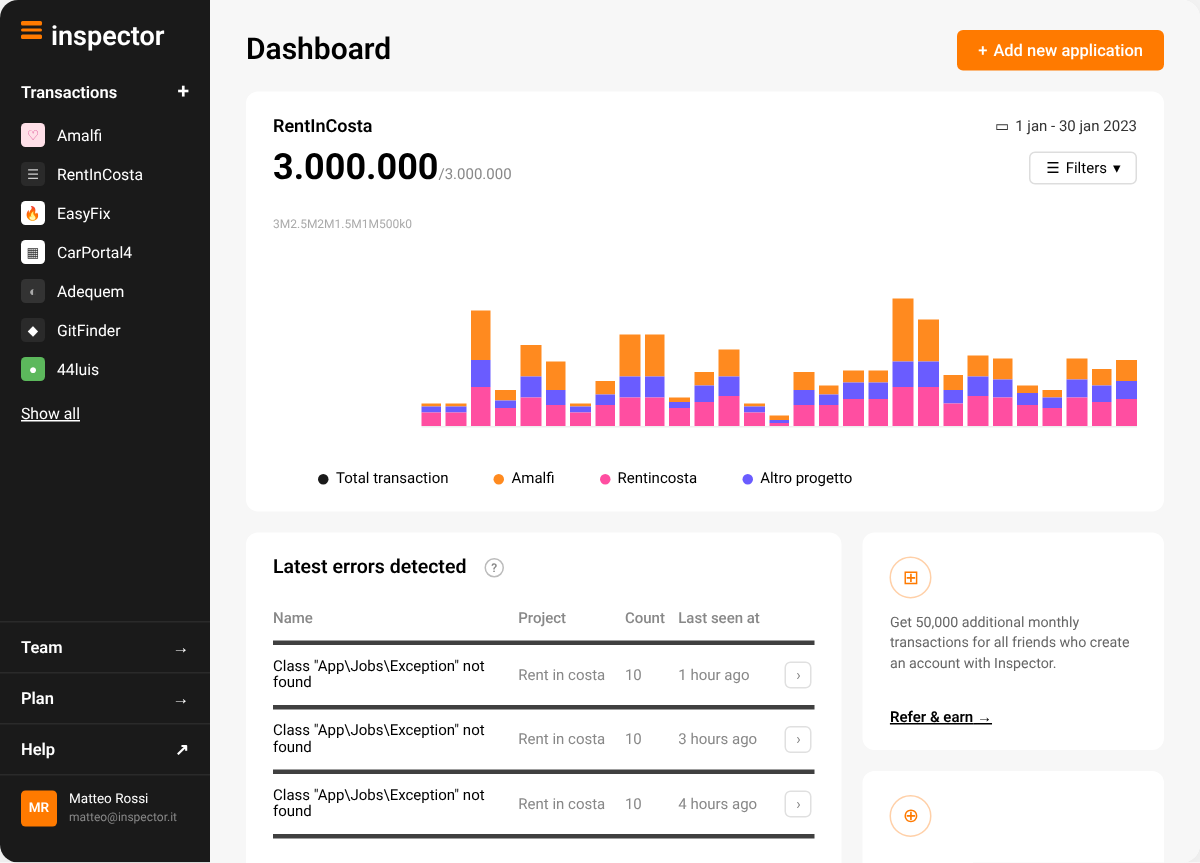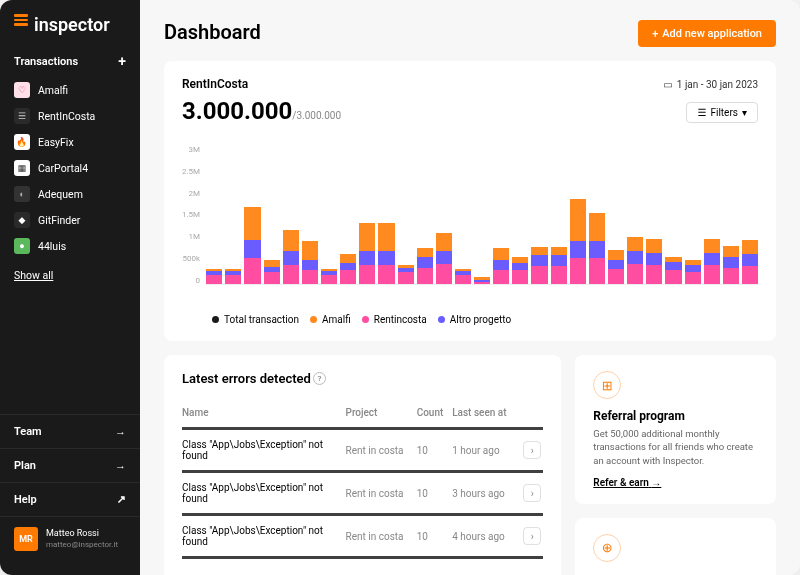--- a/index.html
+++ b/index.html
@@ -28,41 +28,41 @@
 .btn-primary{background:#ff7a00;color:#fff;border:none;padding:7px 14px;border-radius:4px;font-size:11px;font-weight:500;cursor:pointer;display:flex;align-items:center;gap:4px}
 .card{background:#fff;border-radius:8px;padding:16px 18px;margin-bottom:14px}
 .tx-head{display:flex;justify-content:space-between;align-items:center;font-size:11px}
 .tx-title{font-weight:600;font-size:12px}
 .daterange{display:flex;align-items:center;gap:4px;color:#333;font-size:10px}
 .filters{margin-top:8px;float:right;display:flex;align-items:center;gap:4px;border:1px solid #ddd;padding:4px 10px;border-radius:4px;font-size:10px;cursor:pointer}
 .metric{font-size:24px;font-weight:700;margin-top:6px}
 .metric-sub{font-size:10px;color:#888;font-weight:400}
 .chart{margin-top:20px;clear:both}
 .chart-body{display:flex;height:155px}
-.yaxis{display:flex;flex-direction:column;justify-content:space-between;font-size:8px;color:#aaa;text-align:right;padding-right:6px;height:140px}
+.yaxis{display:flex;flex-direction:row;justify-content:space-between;font-size:8px;color:#aaa;text-align:right;padding-right:6px;height:140px}
 .bars{flex:1;display:flex;align-items:flex-end;gap:3px;height:140px;border-bottom:1px solid #eee}
 .bar{flex:1;display:flex;flex-direction:column-reverse;min-width:0}
 .seg{width:100%}
 .xaxis{display:flex;font-size:8px;color:#aaa;padding-left:30px;margin-top:4px;justify-content:space-between}
-.legend{display:flex;gap:11px;margin-top:14px;font-size:10px;align-items:center;padding-left:30px}
+.legend{display:flex;gap:30px;margin-top:14px;font-size:10px;align-items:center;padding-left:30px}
 .legend-item{display:flex;align-items:center;gap:5px}
 .dot{width:7px;height:7px;border-radius:50%}
 .grid2{display:flex;gap:14px}
 .panel{background:#fff;border-radius:8px;padding:16px 18px}
-.panel-title{font-size:13px;font-weight:600;margin-bottom:12px;display:flex;align-items:center;gap:2px}
+.panel-title{font-size:13px;font-weight:600;margin-bottom:12px;display:flex;align-items:center;gap:12px}
 .errors{flex:1.8}
 .table-head,.table-row{display:flex;align-items:center;font-size:10px;padding:9px 0;border-bottom:3px solid #404040}
 .table-head{color:#888;font-weight:500}
 .c-name{flex:2.3}.c-proj{flex:1}.c-count{flex:.5}.c-seen{flex:1}.c-act{width:20px}
 .chev{width:18px;height:18px;border:1px solid #e0e0e0;border-radius:4px;display:flex;align-items:center;justify-content:center;cursor:pointer;color:#888}
 .side-cards{flex:1;display:flex;flex-direction:column;gap:14px}
 .icon-circle{width:28px;height:28px;border:1px solid #ffd0a8;border-radius:50%;display:flex;align-items:center;justify-content:center;color:#ff7a00;font-size:13px;margin-bottom:10px}
 .card-h{font-size:12px;font-weight:700;margin-bottom:4px}
 .card-p{font-size:9.5px;color:#666;line-height:1.4}
-.refer{font-size:10px;font-weight:600;margin-top:10px;cursor:pointer;text-decoration:underline}
+.refer{font-size:10px;font-weight:600;margin-top:24px;cursor:pointer;text-decoration:underline}
 .qm{width:13px;height:13px;border:1px solid #bbb;border-radius:50%;display:inline-flex;align-items:center;justify-content:center;font-size:8px;color:#888}
 </style>
 </head>
 <body>
 
 <div class="app">
   <aside class="sidebar">
     <div class="logo">
       <span class="logo-icon">
           <span></span>
@@ -381,21 +381,20 @@
                 <span class="chev">›</span>
               </span>
             </div>
             <div class="table-row"></div>
           </div>
       </div>
 
       <div class="side-cards">
         <div class="panel">
           <div class="icon-circle">⊞</div>
-          <div class="card-h">Referral program</div>
           <div class="card-p">Get 50,000 additional monthly transactions for all friends who create an account with Inspector.</div>
           <div class="refer">
             <span>Refer &amp; earn</span> <span>→</span>
           </div>
         </div>
         <div class="panel">
           <div class="icon-circle">⊕</div>
 
         </div>
       </div>

